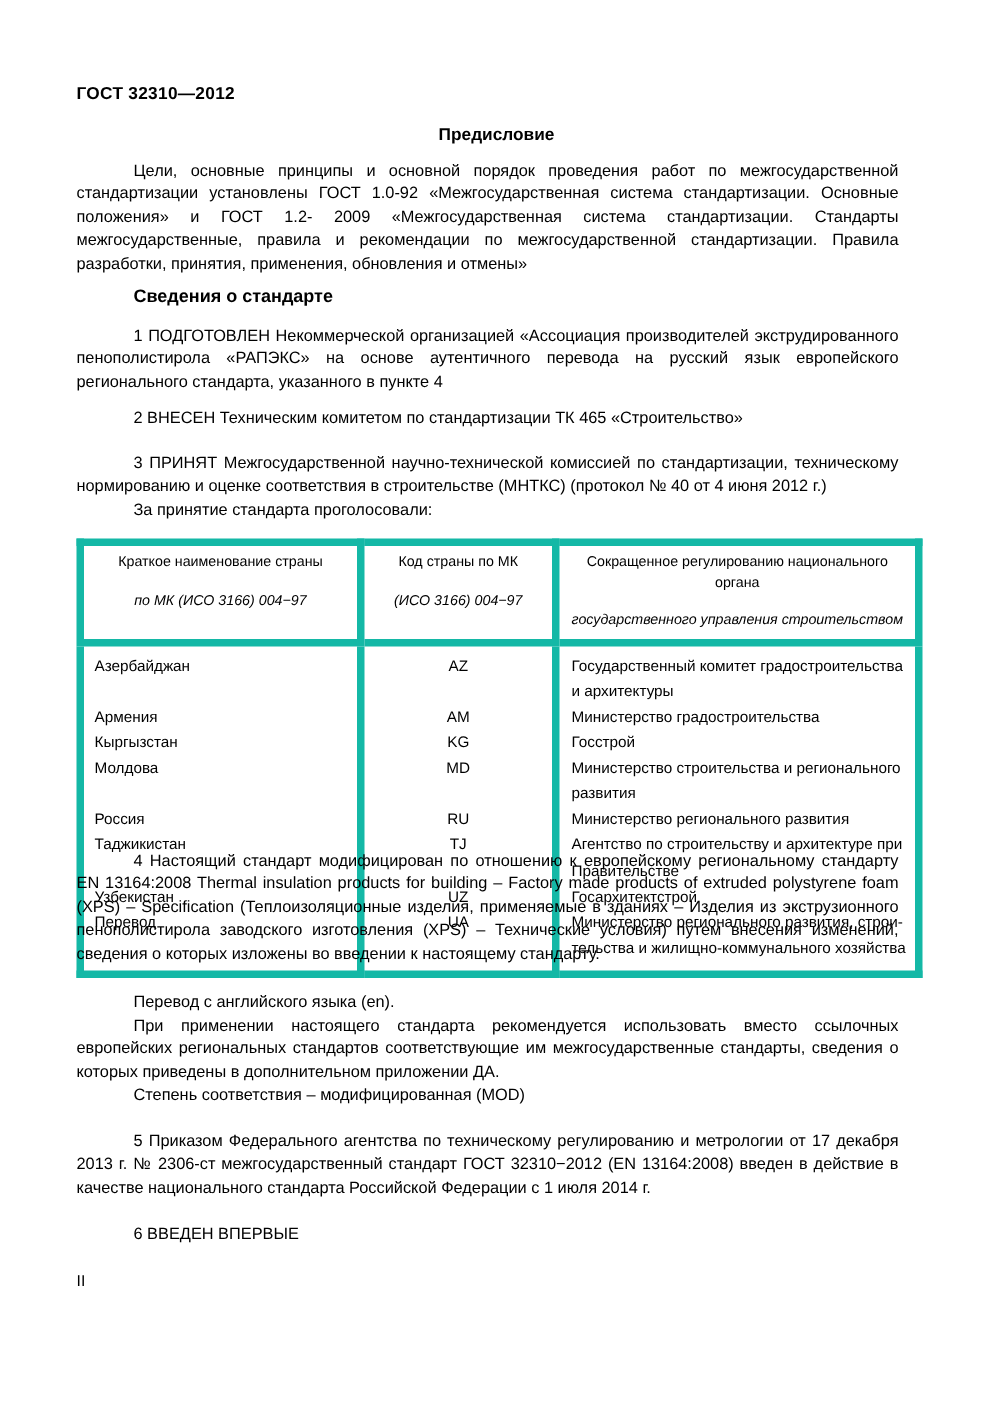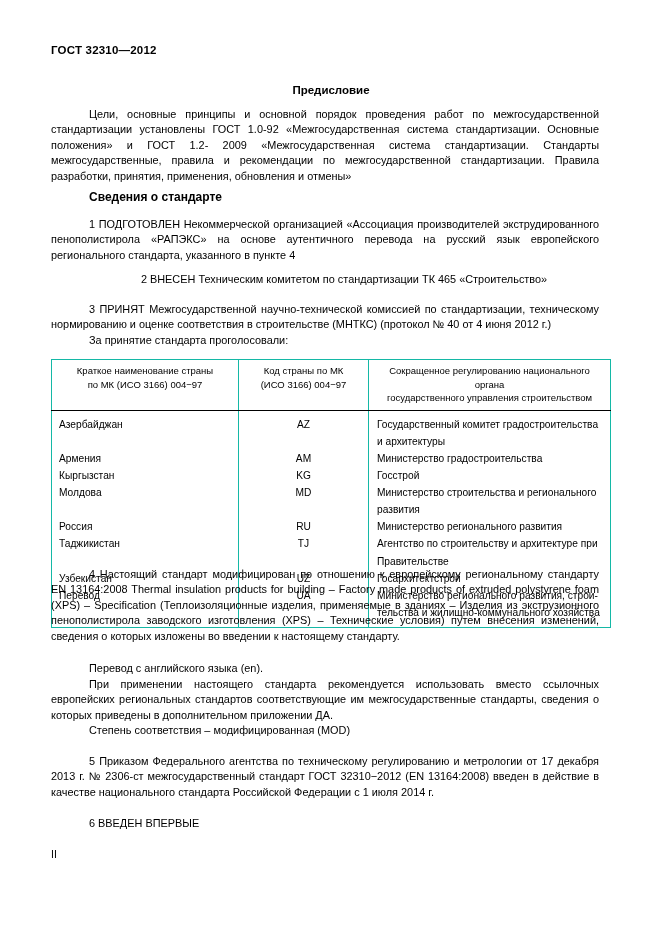--- a/index.html
+++ b/index.html
@@ -16,21 +16,21 @@
     font-family: "Liberation Sans", sans-serif;
     color: #000000;
     overflow: hidden;
     box-sizing: border-box;
   }
 
   
   .running-head {
     position: absolute;
     left: 51px;
-    top: 44px;
+    top: 57px;
     font-size: 11.5px;
     font-weight: bold;
     letter-spacing: 0.2px;
   }
 
   
   .h-center {
     position: absolute;
     left: 51px;
     top: 84px;
@@ -68,33 +68,33 @@
     position: absolute;
     left: 51px;
     top: 359px;
     width: 559px;
     border-collapse: collapse;
     font-size: 9.6px;
     table-layout: fixed;
   }
   .vote-table th,
   .vote-table td {
-    border: 1px solid #14b8a6;
+    border: 5px solid #14b8a6;
     vertical-align: top;
     padding: 0;
   }
   .vote-table thead th {
     text-align: center;
     font-weight: normal;
     font-size: 9.5px;
     line-height: 13.6px;
     padding: 4px 4px 5px 4px;
     border-bottom: 1px solid #000;
   }
-  .vote-table thead th .ln2 { display: block; margin-top: 0; }
+  .vote-table thead th .ln2 { display: block; margin-top: 12px; font-style: italic; }
   .col-country { width: 187px; }
   .col-code    { width: 130px; }
   .col-body    { width: 242px; }
 
   .body-cellwrap { padding: 0; }
   .cell-list {
     list-style: none;
     margin: 0;
     padding: 5px 0 6px 0;
   }
@@ -123,21 +123,21 @@
   <div class="running-head">ГОСТ 32310—2012</div>
 
   <div class="h-center">Предисловие</div>
 
   <div class="para indent" style="top:107px;">Цели, основные принципы и основной порядок проведения работ по межгосударственной стандартизации установлены ГОСТ 1.0-92 «Межгосударственная система стандартизации. Основные положения» и ГОСТ 1.2- 2009 «Межгосударственная система стандартизации. Стандарты межгосударственные, правила и рекомендации по межгосударственной стандартизации. Правила разработки, принятия, применения, обновления и отмены»</div>
 
   <div class="h-left">Сведения о стандарте</div>
 
   <div class="para indent" style="top:217px;">1 ПОДГОТОВЛЕН Некоммерческой организацией «Ассоциация производителей экструдированного пенополистирола «РАПЭКС» на основе аутентичного перевода на русский язык европейского регионального стандарта, указанного в пункте 4</div>
 
-  <div class="para indent nojust" style="top:272px;text-align:center;">2 ВНЕСЕН Техническим комитетом по стандартизации ТК 465 «Строительство»</div>
+  <div class="para indent nojust" style="top:272px;">2 ВНЕСЕН Техническим комитетом по стандартизации ТК 465 «Строительство»</div>
 
   <div class="para indent" style="top:302px;">3 ПРИНЯТ Межгосударственной научно-технической комиссией по стандартизации, техническому нормированию и оценке соответствия в строительстве (МНТКС) (протокол № 40 от 4 июня 2012 г.)</div>
 
   <div class="para indent nojust" style="top:333px;">За принятие стандарта проголосовали:</div>
 
   <table class="vote-table">
     <colgroup>
       <col class="col-country">
       <col class="col-code">
       <col class="col-body">

